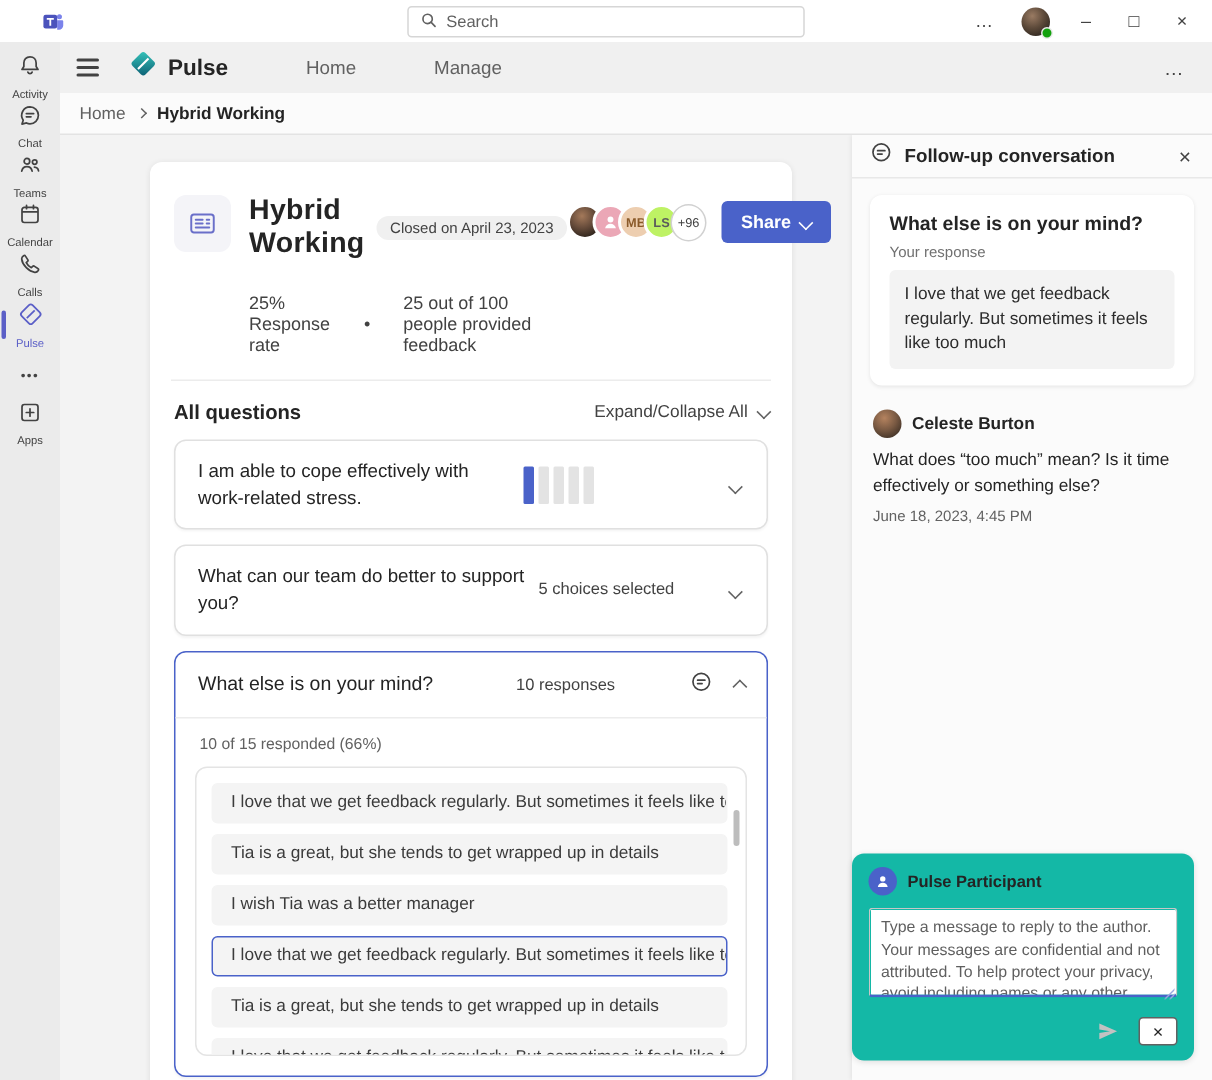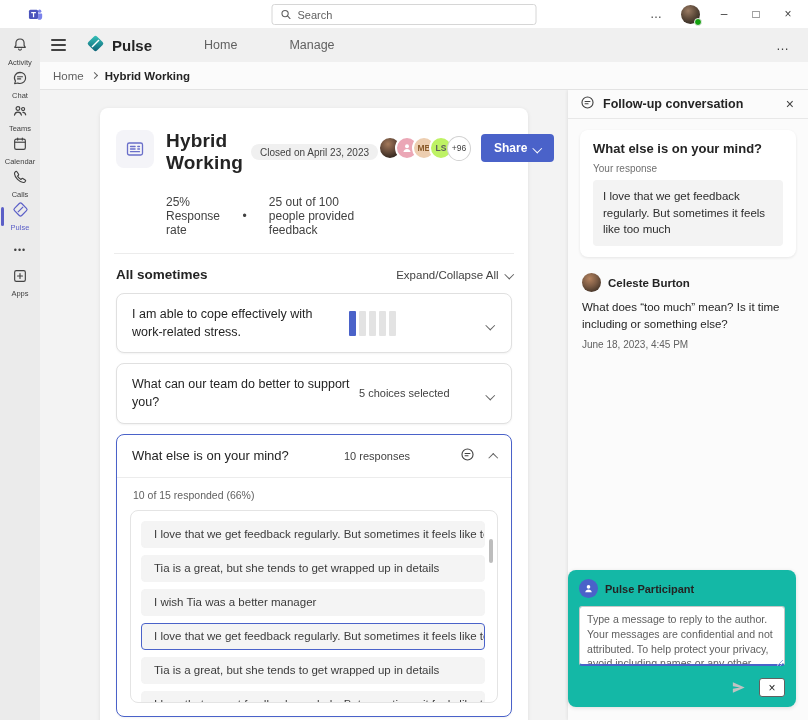--- a/index.html
+++ b/index.html
@@ -299,21 +299,21 @@
               <button class="share-btn">
                 <span>Share</span>
                 <span class="chev white"></span>
               </button>
             </div>
           </div>
 
           <div class="sv-divider"></div>
 
           <div class="aq-row">
-            <span class="aq-title">All sometimes</span>
+            <span class="aq-title">All questions</span>
             <span class="aq-expand">
               <span>Expand/Collapse All</span>
               <span class="chev"></span>
             </span>
           </div>
 
           <div class="qcard">
             <span class="q-text">I am able to cope effectively with work-related stress.</span>
             <span class="q-bars">
                 <i class="fill"></i>
@@ -376,21 +376,21 @@
             <div class="p-question">What else is on your mind?</div>
             <div class="p-resp-label">Your response</div>
             <div class="p-resp-box">I love that we get feedback regularly. But sometimes it feels like too much</div>
           </div>
 
           <div class="p-msg">
             <div class="p-msg-head">
               <span class="p-msg-avatar"></span>
               <span class="p-msg-author">Celeste Burton</span>
             </div>
-            <div class="p-msg-text">What does “too much” mean? Is it time including or something else?</div>
+            <div class="p-msg-text">What does “too much” mean? Is it time effectively or something else?</div>
             <div class="p-msg-time">June 18, 2023, 4:45 PM</div>
           </div>
 
           <div class="reply-card">
             <div class="reply-head">
               <span class="reply-avatar">
                   <svg viewBox="0 0 14 14" width="11" height="11" fill="#fff">
                     <circle cx="7" cy="5" r="2.3"></circle>
                     <path d="M2.8 11.8c.5-2.3 2.2-3.5 4.2-3.5s3.7 1.2 4.2 3.5z"></path>
                   </svg>

